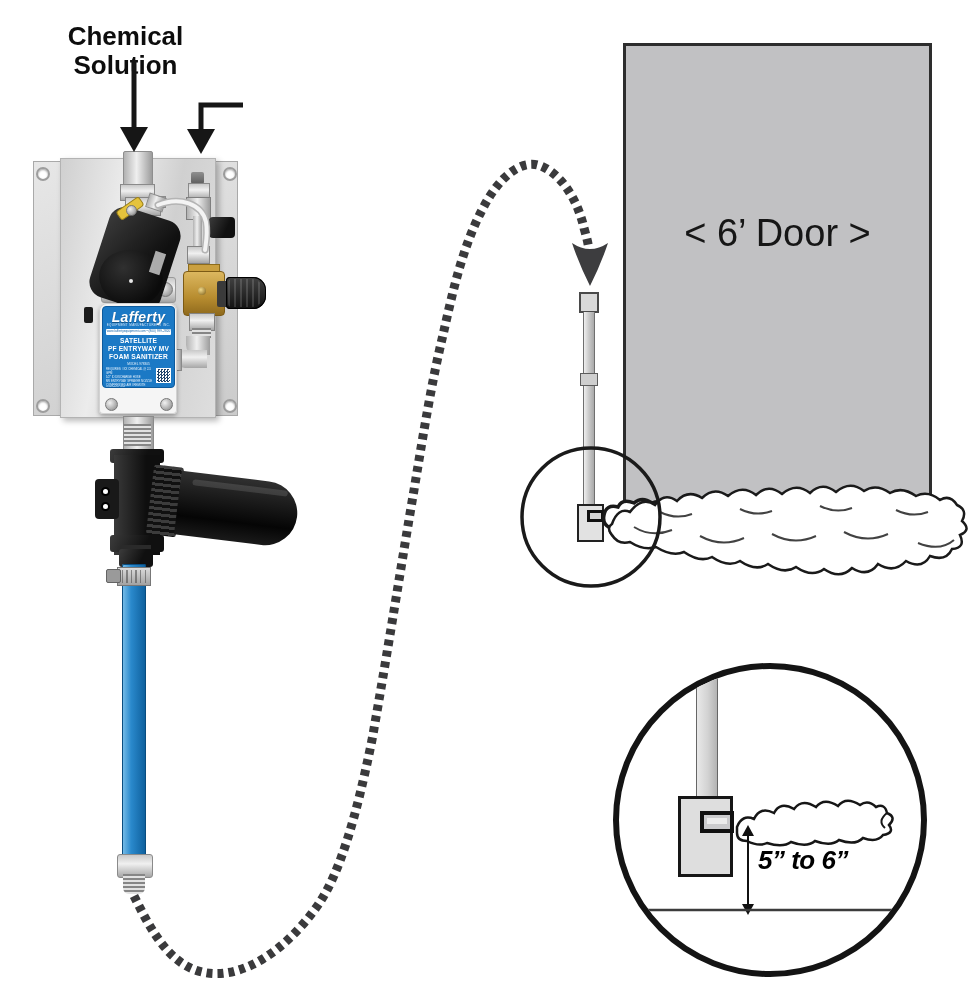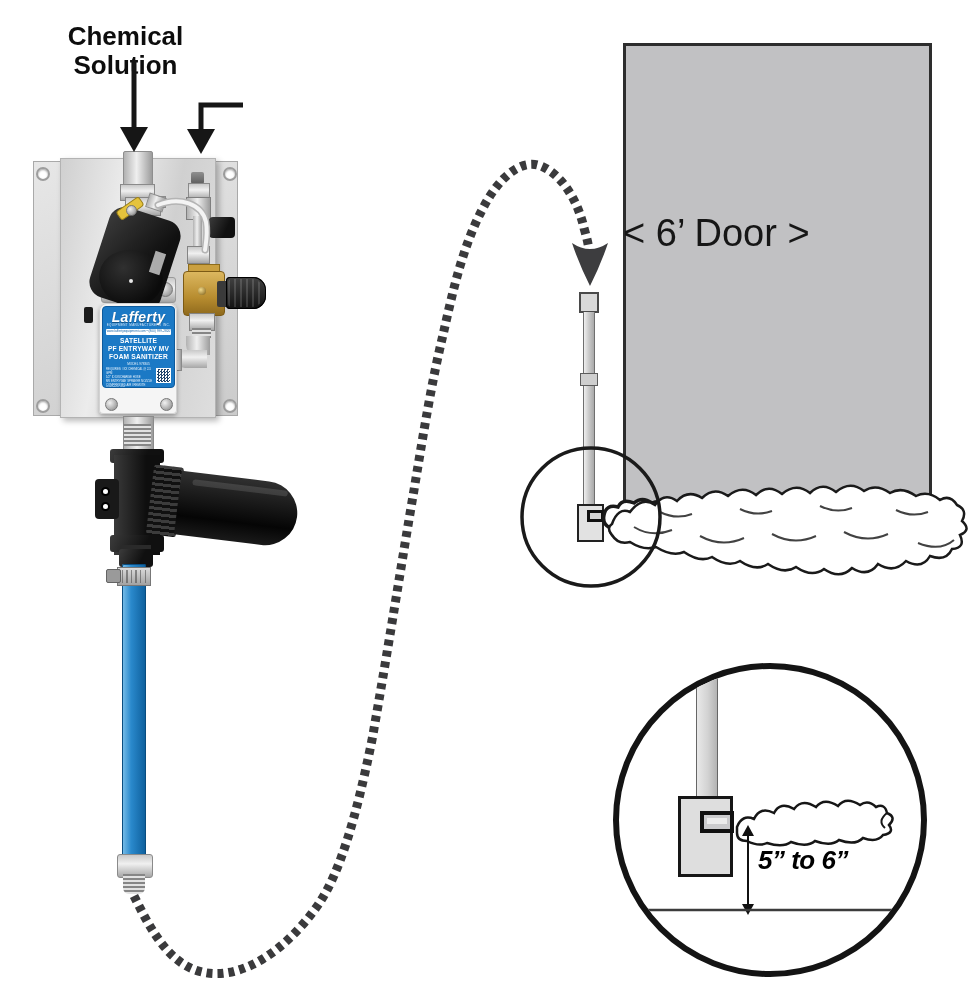--- a/index.html
+++ b/index.html
@@ -11,21 +11,21 @@
   .metalV{background:linear-gradient(90deg,#b2b2b2,#efefef 45%,#9c9c9c);}
   .metalH{background:linear-gradient(180deg,#c9c9c9,#f0f0f0 40%,#a6a6a6);}
   .threadH{background:repeating-linear-gradient(180deg,#868686 0 2px,#e2e2e2 2px 4px);}
   .plate{background:linear-gradient(155deg,#e7e7e7,#cbcbcb);box-shadow:inset 0 0 0 1px #a9a9a9;}
   .panel{background:linear-gradient(100deg,#cfcfcf,#ececec 35%,#d0d0d0 62%,#dedede);
          box-shadow:inset 0 0 0 1px #b3b3b3,3px 3px 6px rgba(0,0,0,.28);}
   .hole{background:#fff;border:2px solid #9d9d9d;border-radius:50%;box-shadow:inset 0 1px 2px rgba(0,0,0,.35);}
   .screw{background:radial-gradient(circle at 35% 35%,#f2f2f2,#9e9e9e 75%);border:1px solid #777;border-radius:50%;}
   .black{background:linear-gradient(115deg,#3c3c3c,#101010 65%);}
   .door{background:#c1c1c3;border:3px solid #2d2d2d;box-sizing:border-box;}
-  .doorlabel{font-size:38px;font-weight:500;color:#161616;text-align:left;line-height:42px;}
+  .doorlabel{font-size:38px;font-weight:500;color:#161616;text-align:center;line-height:42px;}
   
   .bluelabel{background:#1b79c5;border:1px solid #0d5a9c;border-radius:4px;box-sizing:border-box;
              padding:3px 3px 2px 3px;text-align:center;color:#fff;overflow:hidden;}
   .brand{font-style:italic;font-weight:bold;font-size:14px;line-height:14px;letter-spacing:.3px;
          text-shadow:0 1px 1px rgba(0,0,0,.35);}
   .tagline{font-size:3px;line-height:3.6px;color:#d7e9f9;letter-spacing:.4px;}
   .contact{background:#fff;color:#1566ab;font-size:3.2px;line-height:5.5px;border-radius:1px;margin:1.5px 0 2px 0;}
   .prod{font-size:6.6px;line-height:8.4px;font-weight:bold;letter-spacing:.2px;}
   .model{font-size:3.2px;line-height:4.5px;color:#e3f0fb;}
   .specs{display:flex;gap:2px;margin-top:2px;align-items:flex-start;}

